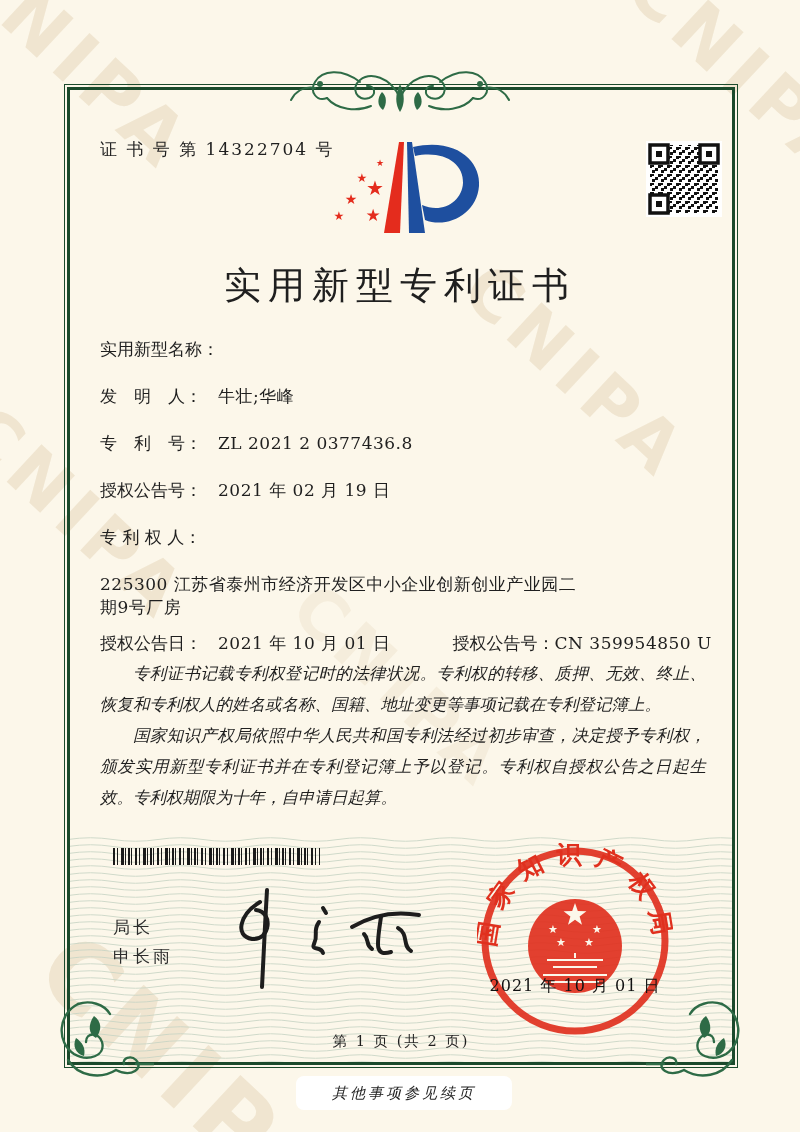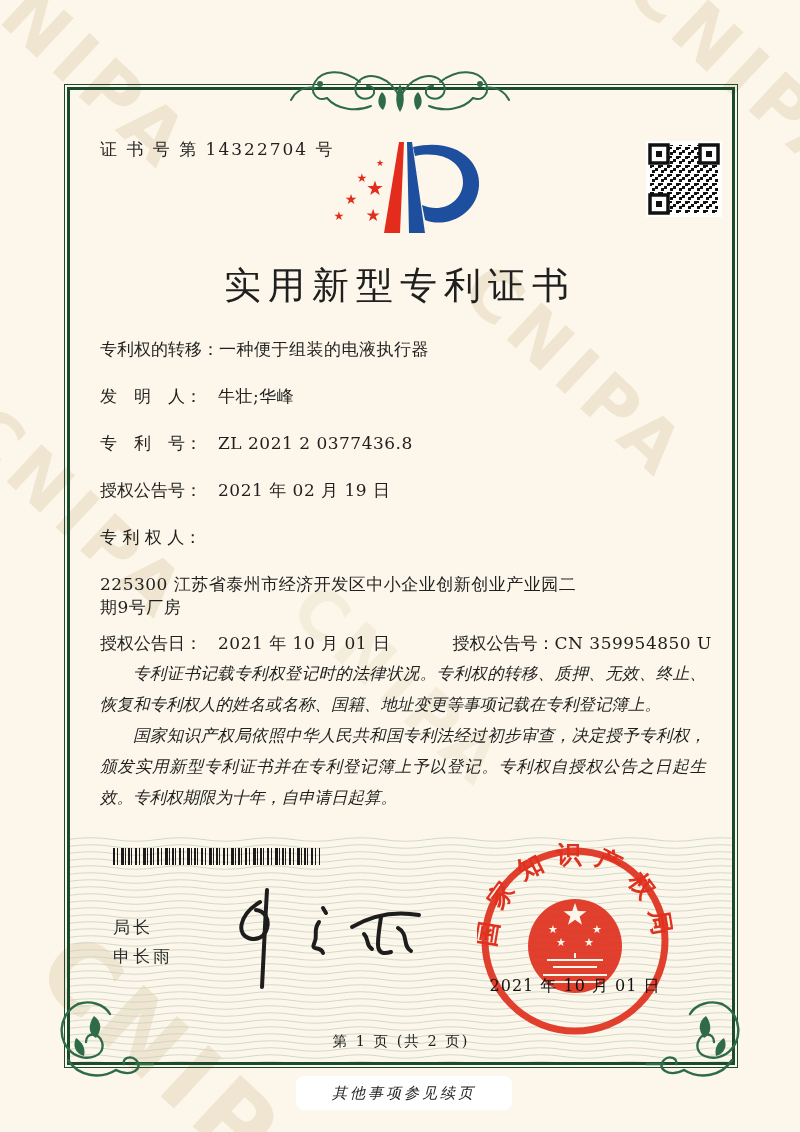--- a/index.html
+++ b/index.html
@@ -167,22 +167,21 @@
       <rect x="4" y="54" width="18" height="18" fill="#fff"></rect>
         <rect x="4" y="54" width="18" height="18" fill="none" stroke="#111" stroke-width="3.5"></rect>
         <rect x="10" y="60" width="6" height="6" fill="#111"></rect>
     </g>
   </svg>
 
   <div id="title" class="abs">实用新型专利证书</div>
 
   <div id="fields" class="abs">
     <div class="field-row">
-      <span class="flabel">专利权的转移：</span>
-      <span class="fvalue">一种便于组装的电液执行器</span>
+      <span class="flabel">实用新型名称：</span>
     </div>
     <div class="field-row">
       <span class="flabel">发　明　人：</span>
       <span class="fvalue">牛壮;华峰</span>
     </div>
     <div class="field-row">
       <span class="flabel">专　利　号：</span>
       <span class="fvalue">ZL 2021 2 0377436.8</span>
     </div>
     <div class="field-row">

